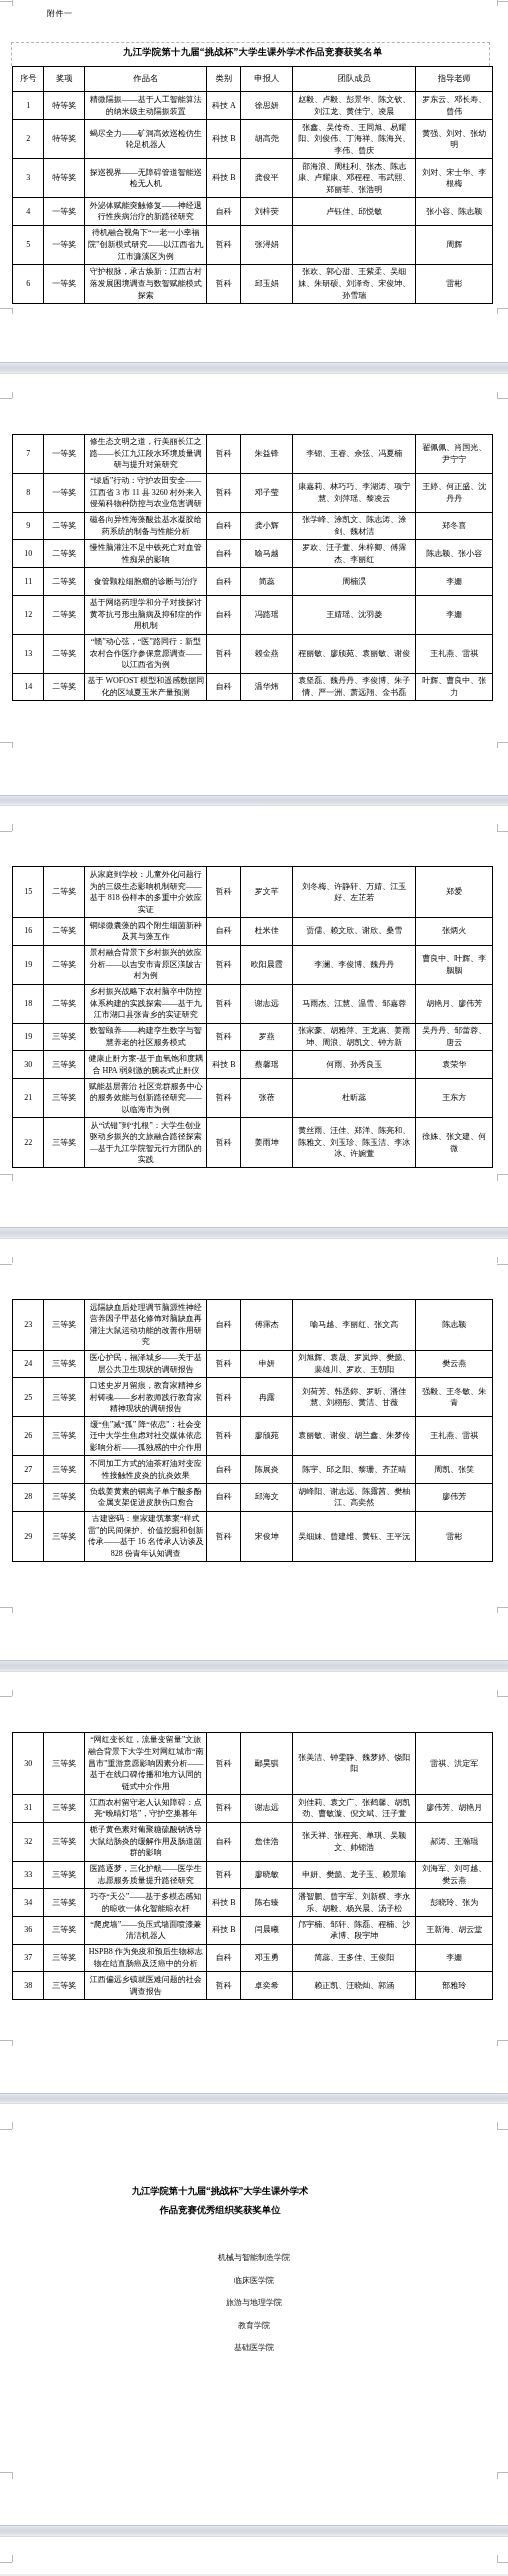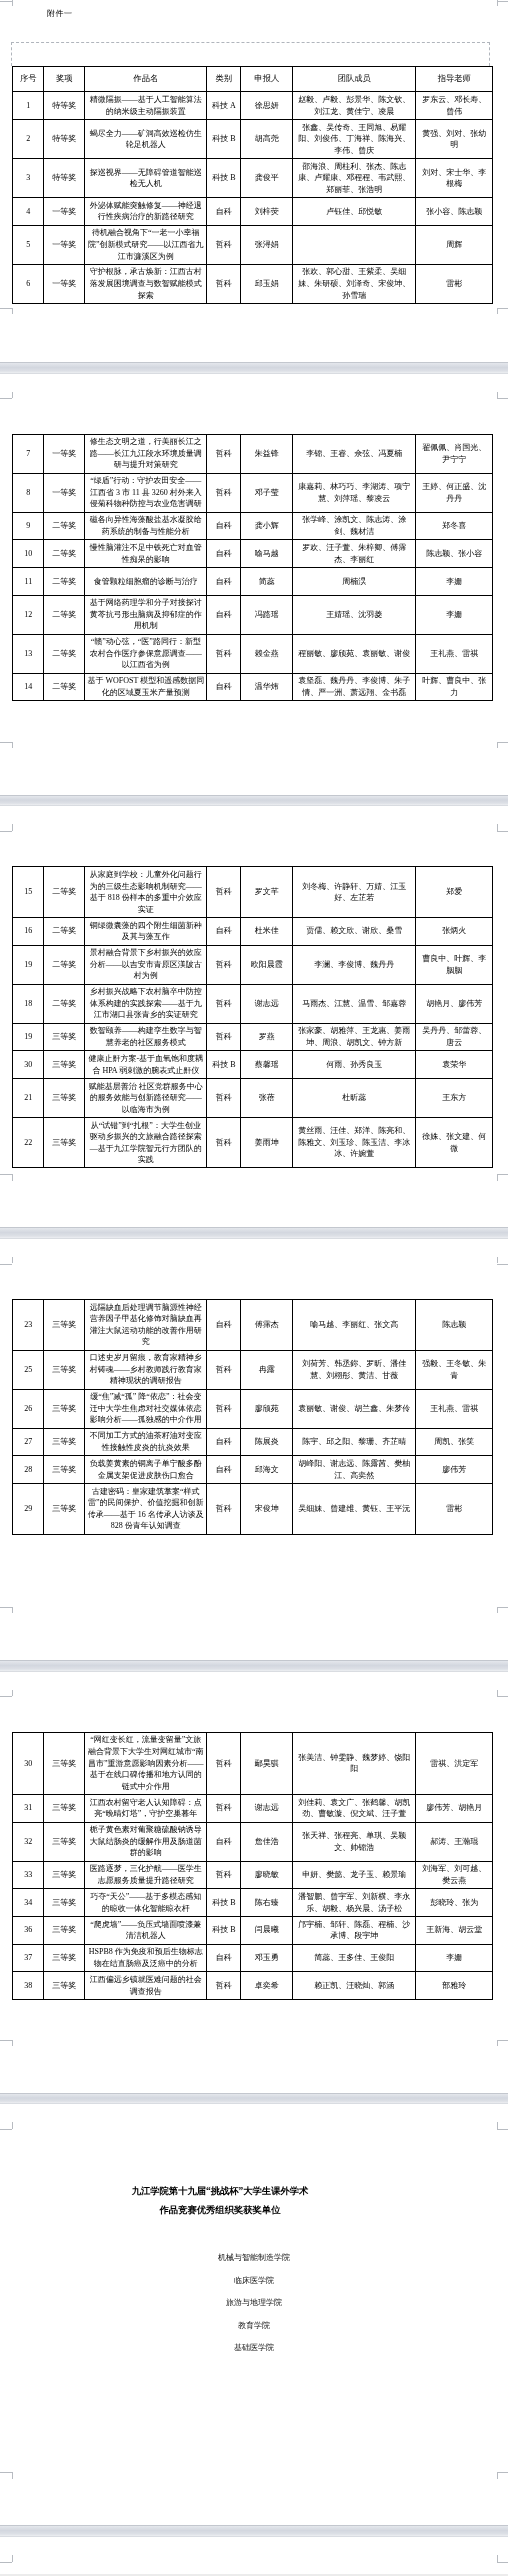--- a/index.html
+++ b/index.html
@@ -76,20 +76,21 @@
       <div class="mark" style="left: 0px; top: 1.1px; width: 11.7px; height: 0.5px;"></div>
       <div class="mark" style="left: 11.7px; top: 0px; width: 0.5px; height: 6.4px;"></div>
       <div class="mark" style="left: 497px; top: 1.1px; width: 11.7px; height: 0.5px;"></div>
       <div class="mark" style="left: 497px; top: 0px; width: 0.5px; height: 6.4px;"></div>
       <div class="mark" style="left: 0px; top: 308px; width: 11.7px; height: 0.5px;"></div>
       <div class="mark" style="left: 11.7px; top: 308px; width: 0.5px; height: 6.4px;"></div>
       <div class="mark" style="left: 497px; top: 308px; width: 11.7px; height: 0.5px;"></div>
       <div class="mark" style="left: 497px; top: 308px; width: 0.5px; height: 6.4px;"></div>
       <div class="attachment">附件一</div>
       <div class="boundary"></div>
+      <div class="doc-title">九江学院第十九届“挑战杯”大学生课外学术作品竞赛获奖名单</div>
       <div class="tbl" style="top: 66px;">
         <table class="award">
           <colgroup>
             <col style="width: 31px;">
             <col style="width: 41px;">
             <col style="width: 122px;">
             <col style="width: 34px;">
             <col style="width: 52px;">
             <col style="width: 123px;">
             <col style="width: 77px;">
@@ -385,20 +386,29 @@
             <tr>
               <td>23</td>
               <td>三等奖</td>
               <td>远隔缺血后处理调节脑源性神经营养因子甲基化修饰对脑缺血再灌注大鼠运动功能的改善作用研究</td>
               <td>自科</td>
               <td>傅霈杰</td>
               <td>喻马越、李丽红、张文高</td>
               <td>陈志颖</td>
             </tr>
             <tr>
+              <td>24</td>
+              <td>三等奖</td>
+              <td>医心护民，福泽城乡——关于基层公共卫生现状的调研报告</td>
+              <td>哲科</td>
+              <td>申妍</td>
+              <td>刘旭辉、袁晟、罗岚烨、樊懿、裴雄川、罗欢、王朝阳</td>
+              <td>樊云燕</td>
+            </tr>
+            <tr>
               <td>25</td>
               <td>三等奖</td>
               <td>口述史岁月留痕，教育家精神乡村铸魂——乡村教师践行教育家精神现状的调研报告</td>
               <td>哲科</td>
               <td>冉露</td>
               <td>刘荷芳、韩丞鉨、罗昕、潘佳慧、刘栩彤、黄洁、甘薇</td>
               <td>强毅、王冬敏、朱青</td>
             </tr>
             <tr>
               <td>26</td>

